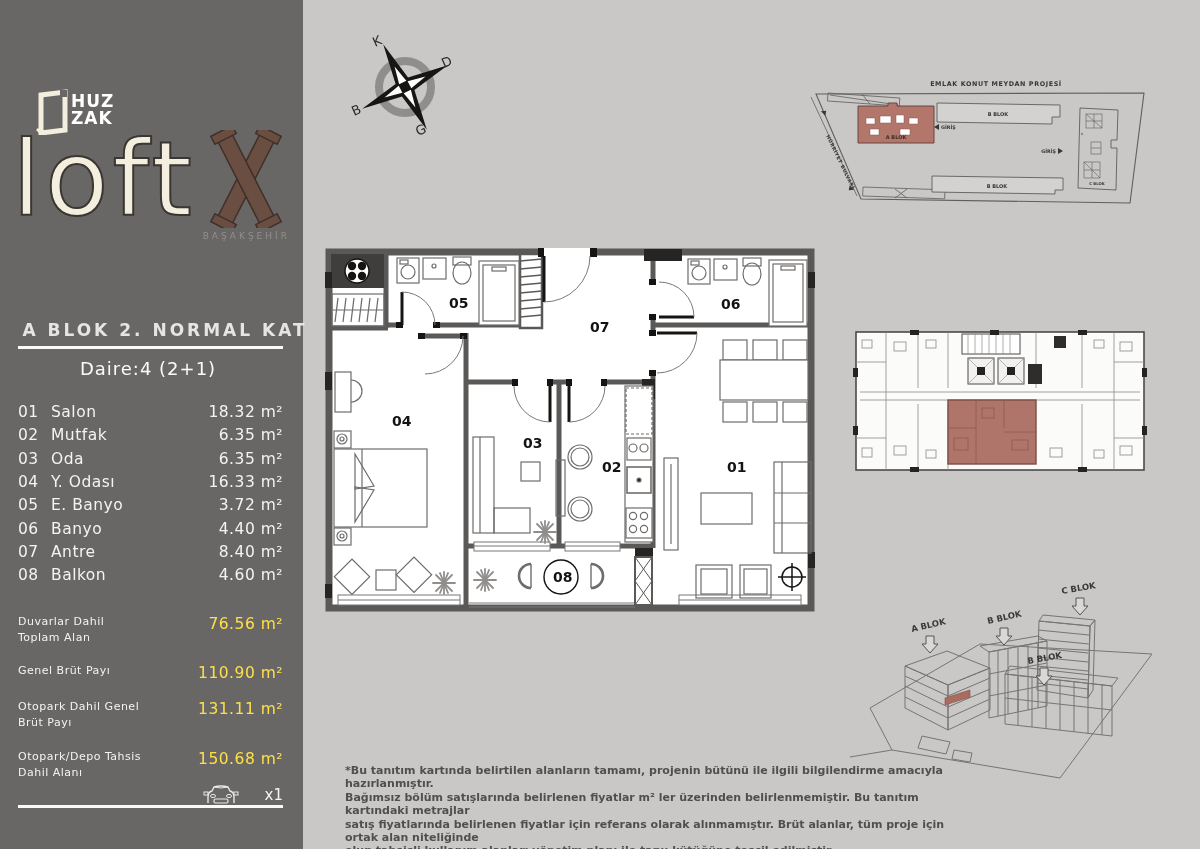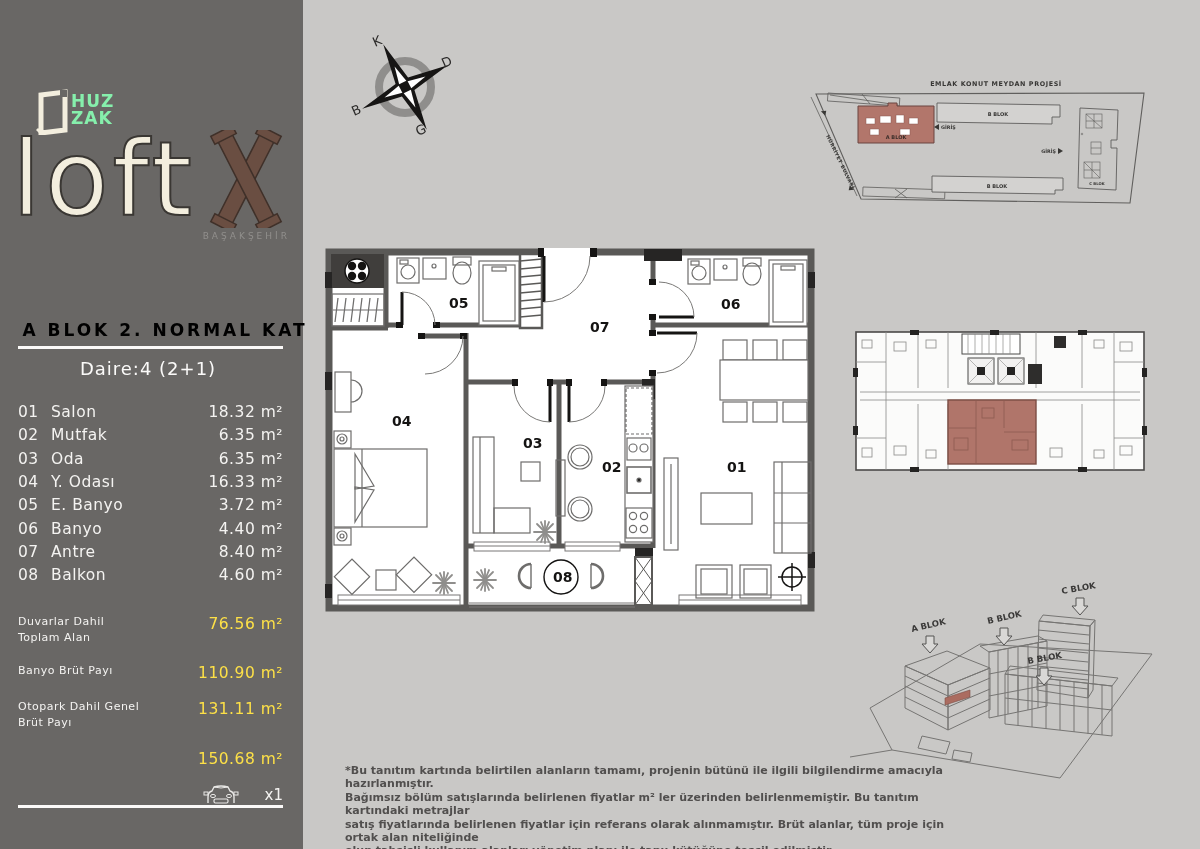--- a/index.html
+++ b/index.html
@@ -2,27 +2,27 @@
 <html><head>
 <meta charset="utf-8">
 <style>
   html,body{margin:0;padding:0;background:#9a9998;}
   .page{position:relative;width:1200px;height:849px;background:#c9c8c6;overflow:hidden;
         font-family:"DejaVu Sans","Liberation Sans",sans-serif;}
   .abs{position:absolute;}
   
   .sidebar{position:absolute;left:0;top:0;width:303px;height:849px;background:#696765;color:#f4f3f1;}
   .brand-huzzak{position:absolute;left:71px;top:93px;line-height:17px;font-size:17px;font-weight:bold;
-      letter-spacing:1px;color:#86efac;}
+      letter-spacing:1px;color:#ffffff;}
   .loft{position:absolute;left:12px;top:118px;font-size:104px;font-weight:400;color:#f3eede;
       letter-spacing:4px;-webkit-text-stroke:2px #3a3733;}
   .city{position:absolute;left:198px;top:231px;width:92px;text-align:right;font-size:9px;
       letter-spacing:3px;color:#918f8c;}
   .sb-title{position:absolute;left:0;top:320px;width:330px;text-align:center;font-size:17px;
-      font-weight:bold;letter-spacing:3px;color:#000000;}
+      font-weight:bold;letter-spacing:3px;color:#e5e5e5;}
   .sb-rule{position:absolute;left:18px;top:346px;width:265px;height:3px;background:#fbfaf9;}
   .sb-sub{position:absolute;left:0;top:358px;width:296px;text-align:center;font-size:18px;
       letter-spacing:1px;color:#fbfaf9;}
   .room-row{position:absolute;left:18px;width:265px;height:22px;font-size:15.5px;letter-spacing:.5px;
       color:#f4f3f1;}
   .room-row .num{position:absolute;left:0;top:0;}
   .room-row .nm{position:absolute;left:33px;top:0;}
   .room-row .ar{position:absolute;right:0;top:0;}
   .tot-label{position:absolute;left:18px;font-size:11px;line-height:16px;letter-spacing:.5px;color:#f4f3f1;}
   .tot-val{position:absolute;right:20px;font-size:15.5px;letter-spacing:.5px;color:#fde047;}
@@ -112,30 +112,34 @@
       <span class="ar">4.60 m²</span>
       </div>
 
     <div class="tot-label" style="top:614px">
       <div>Duvarlar Dahil</div>
       <div>Toplam Alan</div>
       </div>
     <div class="tot-val" style="top:615px">76.56 m²</div>
 
     <div class="tot-label" style="top:663px">
-      <div>Banyo Brüt Payı</div>
+      <div>Genel Brüt Payı</div>
       </div>
     <div class="tot-val" style="top:664px">110.90 m²</div>
 
     <div class="tot-label" style="top:699px">
       <div>Otopark Dahil Genel</div>
       <div>Brüt Payı</div>
       </div>
     <div class="tot-val" style="top:700px">131.11 m²</div>
 
+    <div class="tot-label" style="top:749px">
+      <div>Otopark/Depo Tahsis</div>
+      <div>Dahil Alanı</div>
+      </div>
     <div class="tot-val" style="top:750px">150.68 m²</div>
 
     <svg class="abs" style="left:203px;top:783px;" width="36" height="23" viewBox="0 0 36 23">
       <path d="M5,20 L5,14 Q5,9 9,8 L11,4 Q18,2 25,4 L27,8 Q31,9 31,14 L31,20" fill="none" stroke="#e9e8e6" stroke-width="1.4"></path>
       <path d="M11,4 Q18,6 25,4" fill="none" stroke="#e9e8e6" stroke-width="1"></path>
       <rect x="1" y="9" width="4" height="3" fill="none" stroke="#e9e8e6" stroke-width="1"></rect>
       <rect x="31" y="9" width="4" height="3" fill="none" stroke="#e9e8e6" stroke-width="1"></rect>
       <ellipse cx="10" cy="13" rx="2.5" ry="1.6" fill="none" stroke="#e9e8e6" stroke-width="1"></ellipse>
       <ellipse cx="26" cy="13" rx="2.5" ry="1.6" fill="none" stroke="#e9e8e6" stroke-width="1"></ellipse>
       <rect x="11" y="16" width="14" height="4" rx="1.5" fill="none" stroke="#e9e8e6" stroke-width="1.2"></rect>

